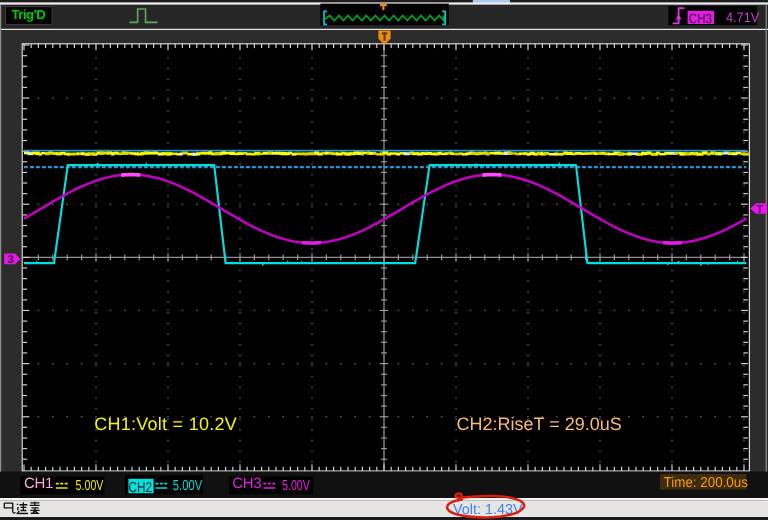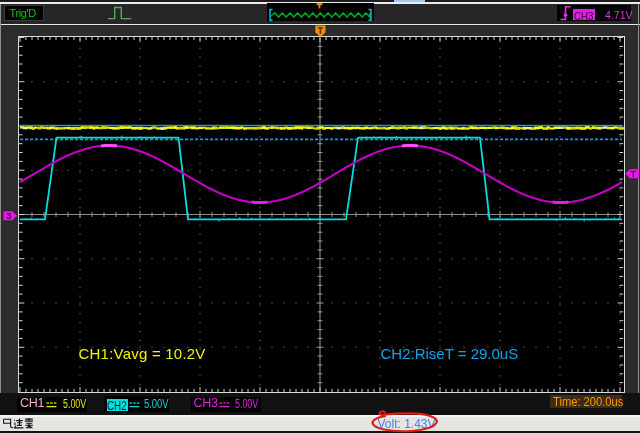--- a/index.html
+++ b/index.html
@@ -7,21 +7,21 @@
 <body>
 
 <div class="abs" style="left:0;top:0;width:640px;height:2px;background:#1d1d1d"></div>
 <div class="abs" style="left:394px;top:0;width:31px;height:2.5px;background:#a9c9ef"></div>
 <div class="abs" style="left:0;top:2px;width:640px;height:1.5px;background:#ededed"></div>
 
 <div class="abs" style="left:0;top:3.5px;width:640px;height:20px;background:#262626"></div>
 <div class="abs" style="left:0;top:23.5px;width:640px;height:1.8px;background:#e9e9e9"></div>
 
 <div class="abs" style="left:3.5px;top:4.5px;width:40px;height:16.5px;background:#020202;border:1px solid #3a3a3a"></div>
-<div class="abs" style="left:9.5px;top:7.3px;font-size:11px;font-weight:normal;color:#00cd00;letter-spacing:-0.4px">Trig'D</div>
+<div class="abs" style="left:9.5px;top:7.3px;font-size:11px;font-weight:bold;color:#00cd00;letter-spacing:-0.4px">Trig'D</div>
 
 <svg class="abs" style="left:105px;top:4px" width="30" height="18" viewBox="0 0 30 18">
 <path d="M3,14.6 L9.7,14.6 L9.7,3.5 L16.3,3.5 L16.3,14.6 L26.3,14.6" fill="none" stroke="#5aa85a" stroke-width="1.4"></path>
 </svg>
 
 <div class="abs" style="left:266.5px;top:3.2px;width:107px;height:18px;background:#000"></div>
 <svg class="abs" style="left:0;top:0" width="640" height="30" viewBox="0 0 640 30">
 <path d="M271,16.0 L274.8,12.9 L278.6,17.1 L282.4,12.9 L286.2,17.1 L290.0,12.9 L293.8,17.1 L297.6,12.9 L301.4,17.1 L305.2,12.9 L309.0,17.1 L312.8,12.9 L316.6,17.1 L320.4,12.9 L324.2,17.1 L328.0,12.9 L331.8,17.1 L335.6,12.9 L339.4,17.1 L343.2,12.9 L347.0,17.1 L350.8,12.9 L354.6,17.1 L358.4,12.9 L362.2,17.1 L366.0,12.9 L369.8,17.1 L370.0,12.9" fill="none" stroke="#00a423" stroke-width="1.5"></path>
 <path d="M272.5,9.5 L270,9.5 L270,20.3 L272.5,20.3" fill="none" stroke="#00c8dc" stroke-width="1.4"></path>
 <path d="M368.5,9.5 L371,9.5 L371,20.3 L368.5,20.3" fill="none" stroke="#00c8dc" stroke-width="1.4"></path>
@@ -1317,22 +1317,22 @@
 <svg class="abs" style="left:3px;top:210px" width="16" height="12" viewBox="0 0 16 12">
 <path d="M0.5,1.3 L9.5,1.3 L14,5.8 L9.5,10.2 L0.5,10.2 Z" fill="#e816e8"></path>
 <text x="3.2" y="9" font-size="9.5" font-weight="bold" fill="#31003a" font-family="Liberation Sans">3</text>
 </svg>
 
 <svg class="abs" style="left:624px;top:168px" width="16" height="12" viewBox="0 0 16 12">
 <path d="M15,1.3 L6,1.3 L1.2,5.8 L6,10.2 L15,10.2 Z" fill="#e816e8"></path>
 <text x="6.2" y="9.2" font-size="9.5" font-weight="bold" fill="#550a64" font-family="Liberation Sans">T</text>
 </svg>
 
-<div class="abs" style="left:78.5px;top:345px;font-size:15px;color:#f5f500;letter-spacing:0.22px">CH1:Vavg = 10.2V</div>
-<div class="abs" style="left:380.5px;top:345px;font-size:15px;color:#0ea5e9">CH2:RiseT = 29.0uS</div>
+<div class="abs" style="left:78.5px;top:345px;font-size:15px;color:#f5f500;letter-spacing:0.22px">CH1:Volt = 10.2V</div>
+<div class="abs" style="left:380.5px;top:345px;font-size:15px;color:#fdba74">CH2:RiseT = 29.0uS</div>
 
 <div class="abs" style="left:0;top:393px;width:640px;height:21.5px;background:#111"></div>
 <div class="abs" style="left:17px;top:396.5px;width:70px;height:15px;background:#000"></div>
 <div class="abs" style="left:20px;top:396px;font-size:12.5px;color:#f9a8d4;letter-spacing:-0.3px">CH1</div>
 <svg class="abs" style="left:45.8px;top:399.8px" width="11" height="9" viewBox="0 0 11 9">
 <g stroke="#e8e800" stroke-width="1.3">
       <line x1="0.5" y1="3" x2="3" y2="3"></line>
       <line x1="4.2" y1="3" x2="6.7" y2="3"></line>
       <line x1="7.9" y1="3" x2="10.4" y2="3"></line>
       <line x1="0.5" y1="6.6" x2="10.4" y2="6.6"></line>

